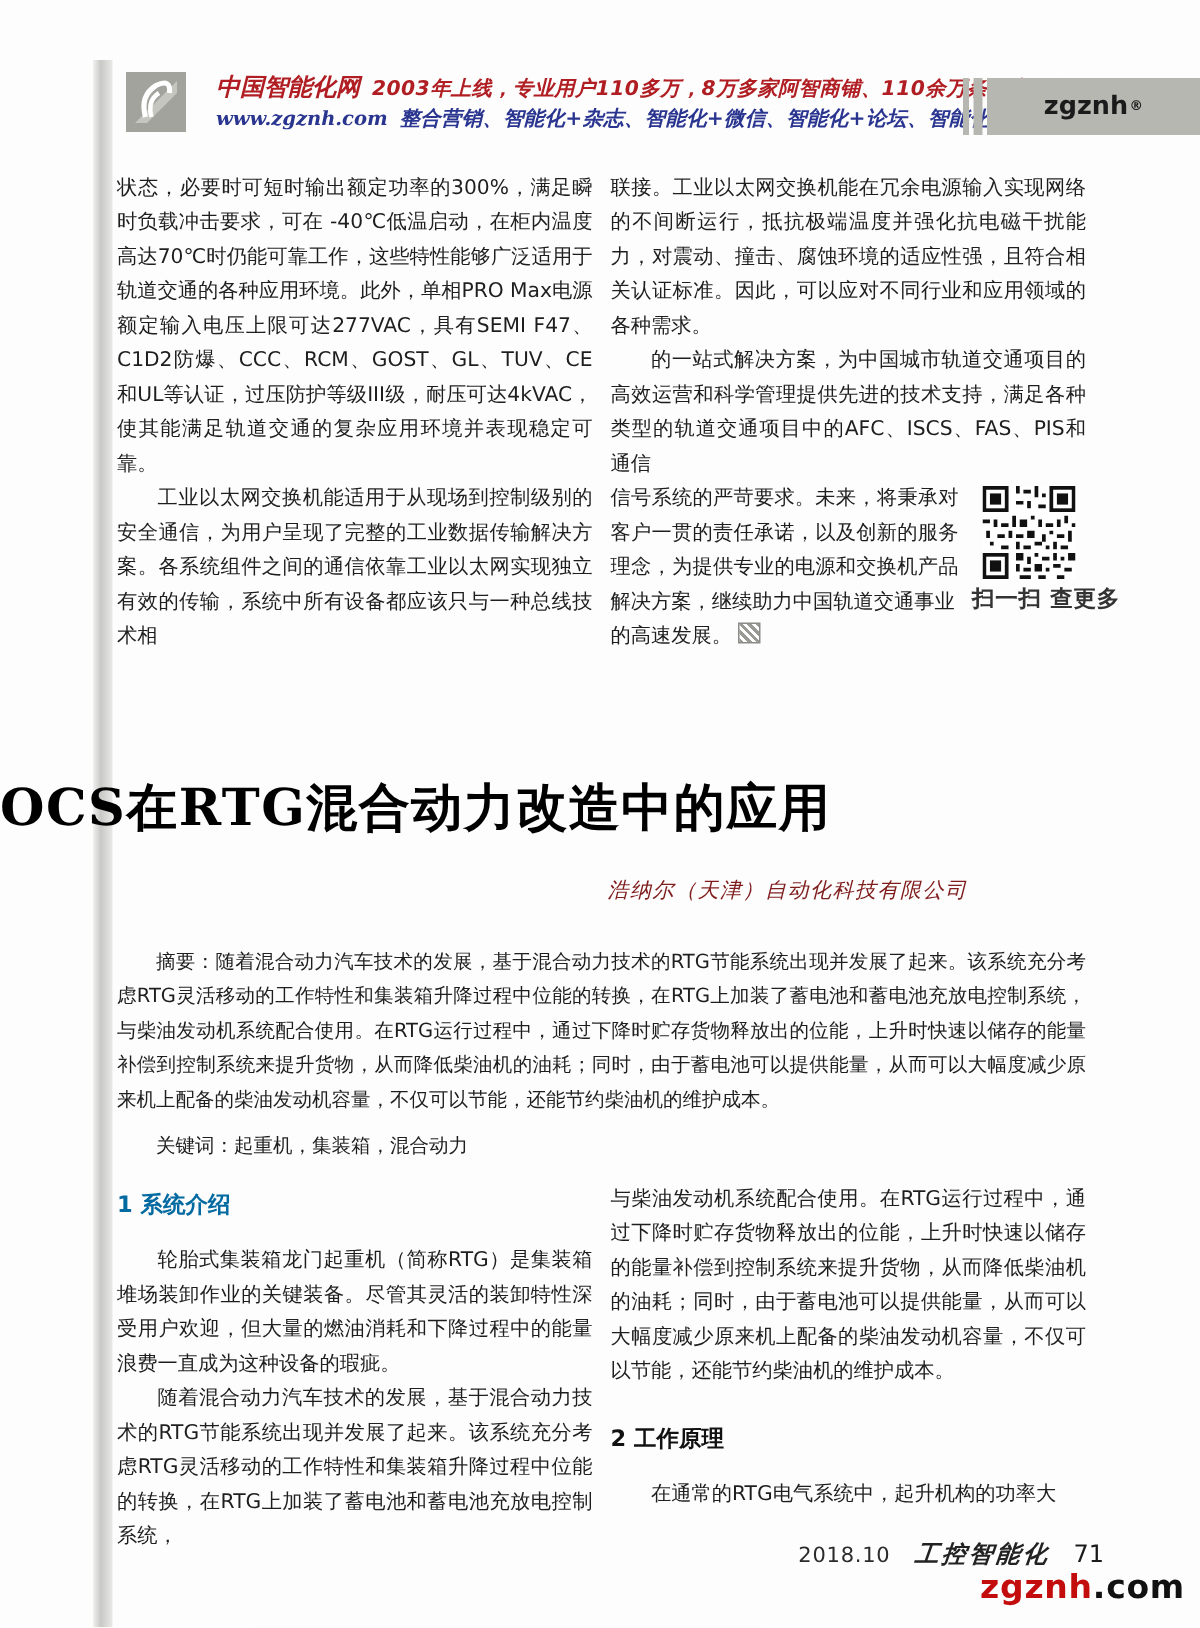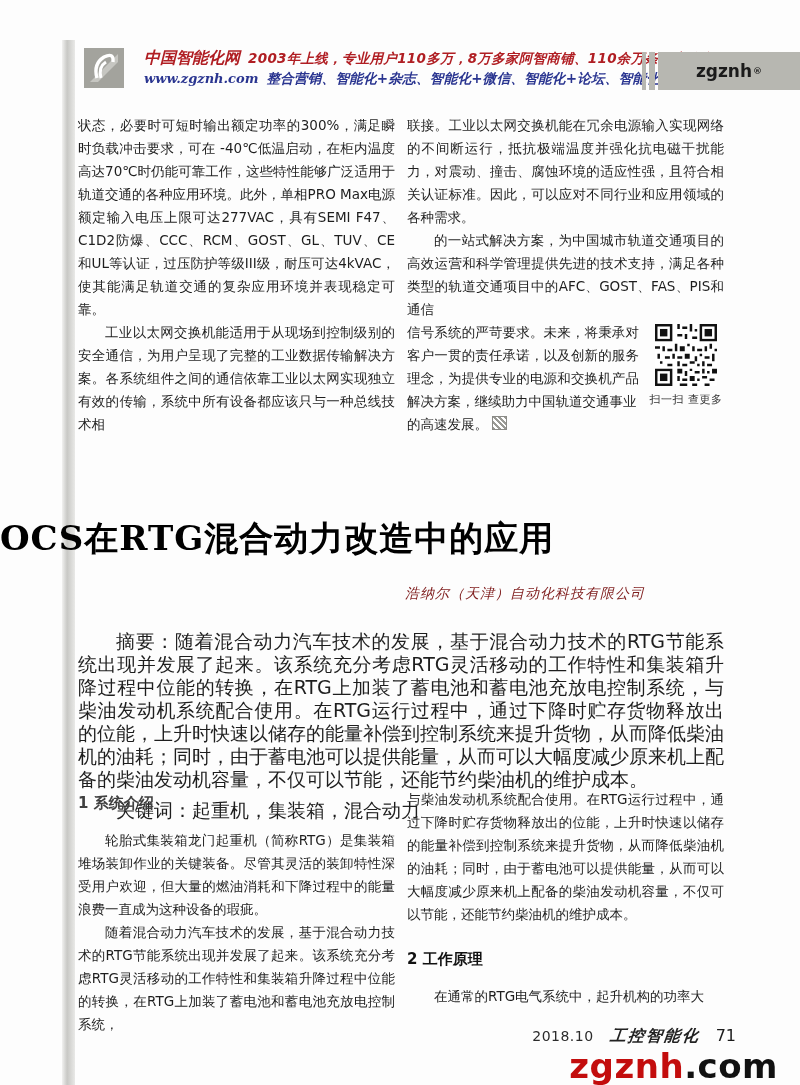--- a/index.html
+++ b/index.html
@@ -28,49 +28,49 @@
   .badge-box sup{font-size:9px;margin-left:1px;}
   
   .cols-top{position:absolute;left:78px;top:114px;width:646px;display:flex;gap:12px;}
   .col{flex:1 1 0;font-size:13.5px;line-height:23px;text-align:justify;}
   .col p{margin:0;}
   .indent{text-indent:2em;}
   .wrap-row{display:flex;}
   .wrap-text{width:232px;}
   .qr-box{margin-left:auto;width:76px;text-align:center;}
   .qr-box svg{display:block;margin:3px auto 0;}
-  .qr-caption{font-size:11px;letter-spacing:.5px;color:#333;margin-top:2px;white-space:nowrap;}
+  .qr-caption{font-size:15px;letter-spacing:.5px;color:#333;margin-top:2px;white-space:nowrap;font-weight:bold;}
   .endmark{display:inline-block;width:13px;height:12px;vertical-align:-1px;margin-left:4px;
     border:1px solid #8b8b87;
     background:repeating-linear-gradient(45deg,#9a9a95 0 2px,#ffffff 2px 4px);}
   
   .art-title{position:absolute;left:0;width:800px;top:500px;text-align:left;
     font-family:"DejaVu Serif","Liberation Serif",serif;font-weight:bold;
     font-size:34px;letter-spacing:1px;color:#000;margin-top:16px;}
   .art-author{position:absolute;left:0;width:800px;top:585px;text-align:center;padding-left:250px;box-sizing:border-box;
     font-family:"DejaVu Serif","Liberation Serif",serif;font-style:italic;
     font-size:14px;color:#7f1d1d;letter-spacing:1px;}
   
   .abstract{position:absolute;left:78px;top:630px;width:646px;
-    font-size:19px;line-height:23px;text-align:justify;}
+    font-size:13px;line-height:23px;text-align:justify;}
   .abstract p{margin:0;text-indent:2em;}
   .abstract .kw{margin-top:8px;}
   
   .cols-body{position:absolute;left:78px;top:788px;width:646px;display:flex;gap:12px;}
-  .sec-head{font-size:15px;font-weight:bold;margin:4px 0 14px;color:#404040;}
+  .sec-head{font-size:15px;font-weight:bold;margin:4px 0 14px;color:#0369a1;}
   .sec-head2{font-size:15px;font-weight:bold;margin:22px 0 14px;color:#111;}
   .colb{flex:1 1 0;font-size:13.5px;line-height:23px;text-align:justify;}
   .colb p{margin:0;}
   
   .footer-line{position:absolute;top:1026px;right:64px;display:flex;align-items:baseline;gap:16px;}
   .f-issue{font-size:14px;color:#2b2b2b;letter-spacing:.5px;}
   .f-brand{font-family:"DejaVu Serif","Liberation Serif",serif;font-style:italic;font-weight:bold;
     font-size:16px;color:#222;letter-spacing:2px;transform:skewX(-6deg);}
   .f-page{font-size:16px;color:#1b1b1b;}
-  .watermark{position:absolute;top:1046px;right:22px;font-weight:bold;font-size:34px;letter-spacing:.5px;
+  .watermark{position:absolute;top:1046px;right:10px;font-weight:bold;font-size:22px;letter-spacing:.5px;
     font-family:"DejaVu Sans","Liberation Sans",sans-serif;}
   .wm-red{color:#c30d0d;}
   .wm-black{color:#111;}
 </style>
 </head>
 <body>
 
 <div class="page">
   <div class="scan-edge"></div>
 
@@ -103,21 +103,21 @@
     </div>
   </div>
 
   <div class="cols-top">
     <div class="col">
       <p>状态，必要时可短时输出额定功率的300%，满足瞬时负载冲击要求，可在 -40℃低温启动，在柜内温度高达70℃时仍能可靠工作，这些特性能够广泛适用于轨道交通的各种应用环境。此外，单相PRO Max电源额定输入电压上限可达277VAC，具有SEMI F47、C1D2防爆、CCC、RCM、GOST、GL、TUV、CE和UL等认证，过压防护等级III级，耐压可达4kVAC，使其能满足轨道交通的复杂应用环境并表现稳定可靠。</p>
       <p class="indent">工业以太网交换机能适用于从现场到控制级别的安全通信，为用户呈现了完整的工业数据传输解决方案。各系统组件之间的通信依靠工业以太网实现独立有效的传输，系统中所有设备都应该只与一种总线技术相</p>
     </div>
     <div class="col">
       <p>联接。工业以太网交换机能在冗余电源输入实现网络的不间断运行，抵抗极端温度并强化抗电磁干扰能力，对震动、撞击、腐蚀环境的适应性强，且符合相关认证标准。因此，可以应对不同行业和应用领域的各种需求。</p>
-      <p class="indent">的一站式解决方案，为中国城市轨道交通项目的高效运营和科学管理提供先进的技术支持，满足各种类型的轨道交通项目中的AFC、GOST、FAS、PIS和通信</p>
+      <p class="indent">的一站式解决方案，为中国城市轨道交通项目的高效运营和科学管理提供先进的技术支持，满足各种类型的轨道交通项目中的AFC、ISCS、FAS、PIS和通信</p>
       <div class="wrap-row">
         <div class="wrap-text">信号系统的严苛要求。未来，将秉承对客户一贯的责任承诺，以及创新的服务理念，为提供专业的电源和交换机产品解决方案，继续助力中国轨道交通事业</div>
         <div class="qr-box">
           <svg width="62" height="62" viewBox="0 0 25 25">
             <rect x="0" y="0" width="25" height="25" fill="#ffffff"></rect>
             <g fill="#111111">
               <path d="M0 0h7v7H0zM18 0h7v7h-7zM0 18h7v7H0z"></path>
               <path d="M9 0h1v2H9zM11 1h2v1h-2zM14 0h1v3h-1zM16 2h1v1h-1zM9 4h2v1H9zM12 4h1v2h-1zM15 5h2v1h-2zM0 9h2v1H0zM3 9h1v2H3zM5 10h2v1H5zM8 8h1v3H8zM10 9h2v2h-2zM13 8h1v1h-1zM15 9h1v2h-1zM17 10h2v1h-2zM20 9h1v2h-1zM22 8h1v2h-1zM24 10h1v1h-1zM1 12h1v2H1zM4 13h2v1H4zM7 12h1v2H7zM9 13h2v1H9zM12 12h2v2h-2zM16 13h1v2h-1zM18 12h1v1h-1zM20 13h2v1h-2zM23 12h1v3h-1zM2 15h1v1H2zM5 16h2v1H5zM9 15h1v2H9zM11 16h2v1h-2zM14 15h2v1h-2zM17 16h1v1h-1zM19 15h1v2h-1zM21 16h2v1h-2zM9 18h2v2H9zM12 19h1v2h-1zM14 18h1v1h-1zM16 19h2v1h-2zM19 18h1v2h-1zM21 19h1v1h-1zM23 18h2v2h-2zM9 21h1v2H9zM11 22h2v1h-2zM14 21h2v2h-2zM17 22h1v1h-1zM19 21h2v1h-2zM22 22h2v1h-2zM10 24h3v1h-3zM15 24h2v1h-2zM20 24h2v1h-2z"></path>
             </g>
             <g>

